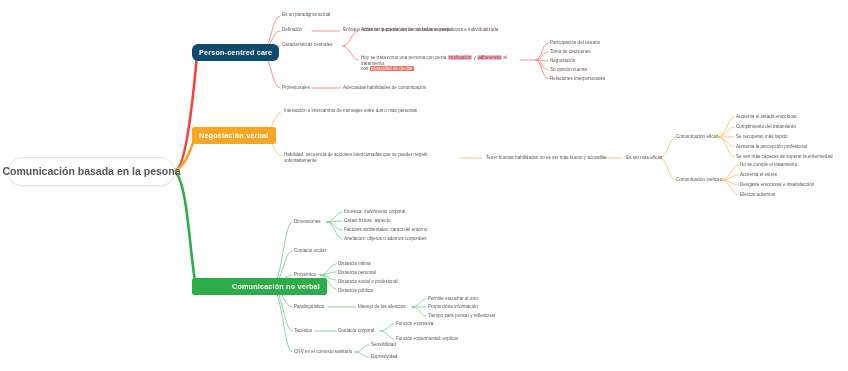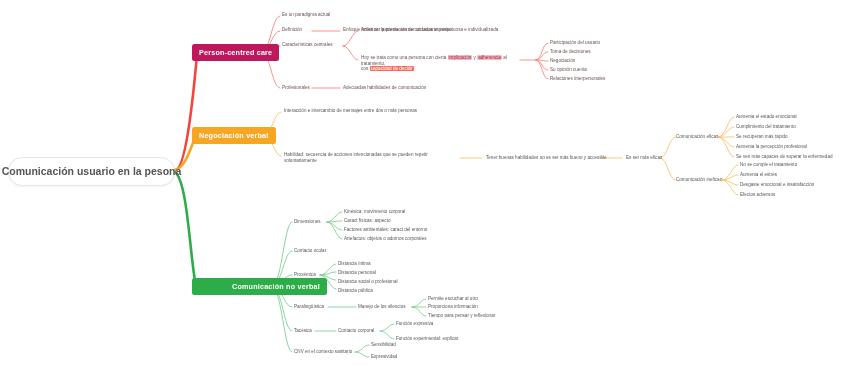--- a/index.html
+++ b/index.html
@@ -16,21 +16,21 @@
     display:flex;align-items:center;justify-content:center;
     font-size:10.5px;font-weight:bold;color:#555;
     box-shadow:0 1px 2px rgba(0,0,0,0.05);
   }
 
   .branch{
     color:#fff;font-size:7.2px;font-weight:bold;border-radius:2.5px;
     padding:4px 7px;display:flex;align-items:center;justify-content:center;
     letter-spacing:.2px;
   }
-  .b-red{background:#be185d;}
+  .b-red{background:#0c4a6e;border-radius:6px;}
   .b-orange{background:#f5a623;}
   .b-green{background:#2cad4a;padding-left:40px;}
 
   .lbl{font-size:4.6px;color:#5a5a5a;}
   .lbl.red{color:#6b5555;}
   .lbl.wrap{white-space:normal;}
 
   .hl-pink{background:#f9b9c4;color:#8a2b3c;padding:0 1px;border-radius:1px;}
   .hl-red{background:#f46b5a;color:#ffffff;padding:0 1px;border-radius:1px;}
 </style>
@@ -108,21 +108,21 @@
 
       <path d="M315,331 L336,331" stroke="#7fd094" stroke-width="0.9"></path>
       <path d="M380,331 C388,331 388,324 394,324" stroke="#7fd094" stroke-width="0.9"></path>
       <path d="M380,331 C388,331 388,339 394,339" stroke="#7fd094" stroke-width="0.9"></path>
 
       <path d="M355,352 C362,352 363,345 369,345" stroke="#7fd094" stroke-width="0.9"></path>
       <path d="M355,352 C362,352 363,357 369,357" stroke="#7fd094" stroke-width="0.9"></path>
     </g>
   </svg>
 
-  <div class="node root">Comunicación usuario en la pesona</div>
+  <div class="node root">Comunicación basada en la pesona</div>
 
   <div class="node branch b-red" style="left:192px;top:44px;">Person-centred care</div>
 
   <div class="node lbl red" style="left:282px;top:12px;">Es un paradigma actual</div>
 
   <div class="node lbl red" style="left:282px;top:27px;">Definición</div>
   <div class="node lbl red" style="left:343px;top:27px;">Enfoque holístico: la prestación de cuidados es respetuosa e individualizada</div>
 
   <div class="node lbl red" style="left:282px;top:42px;">Características centrales</div>
 

